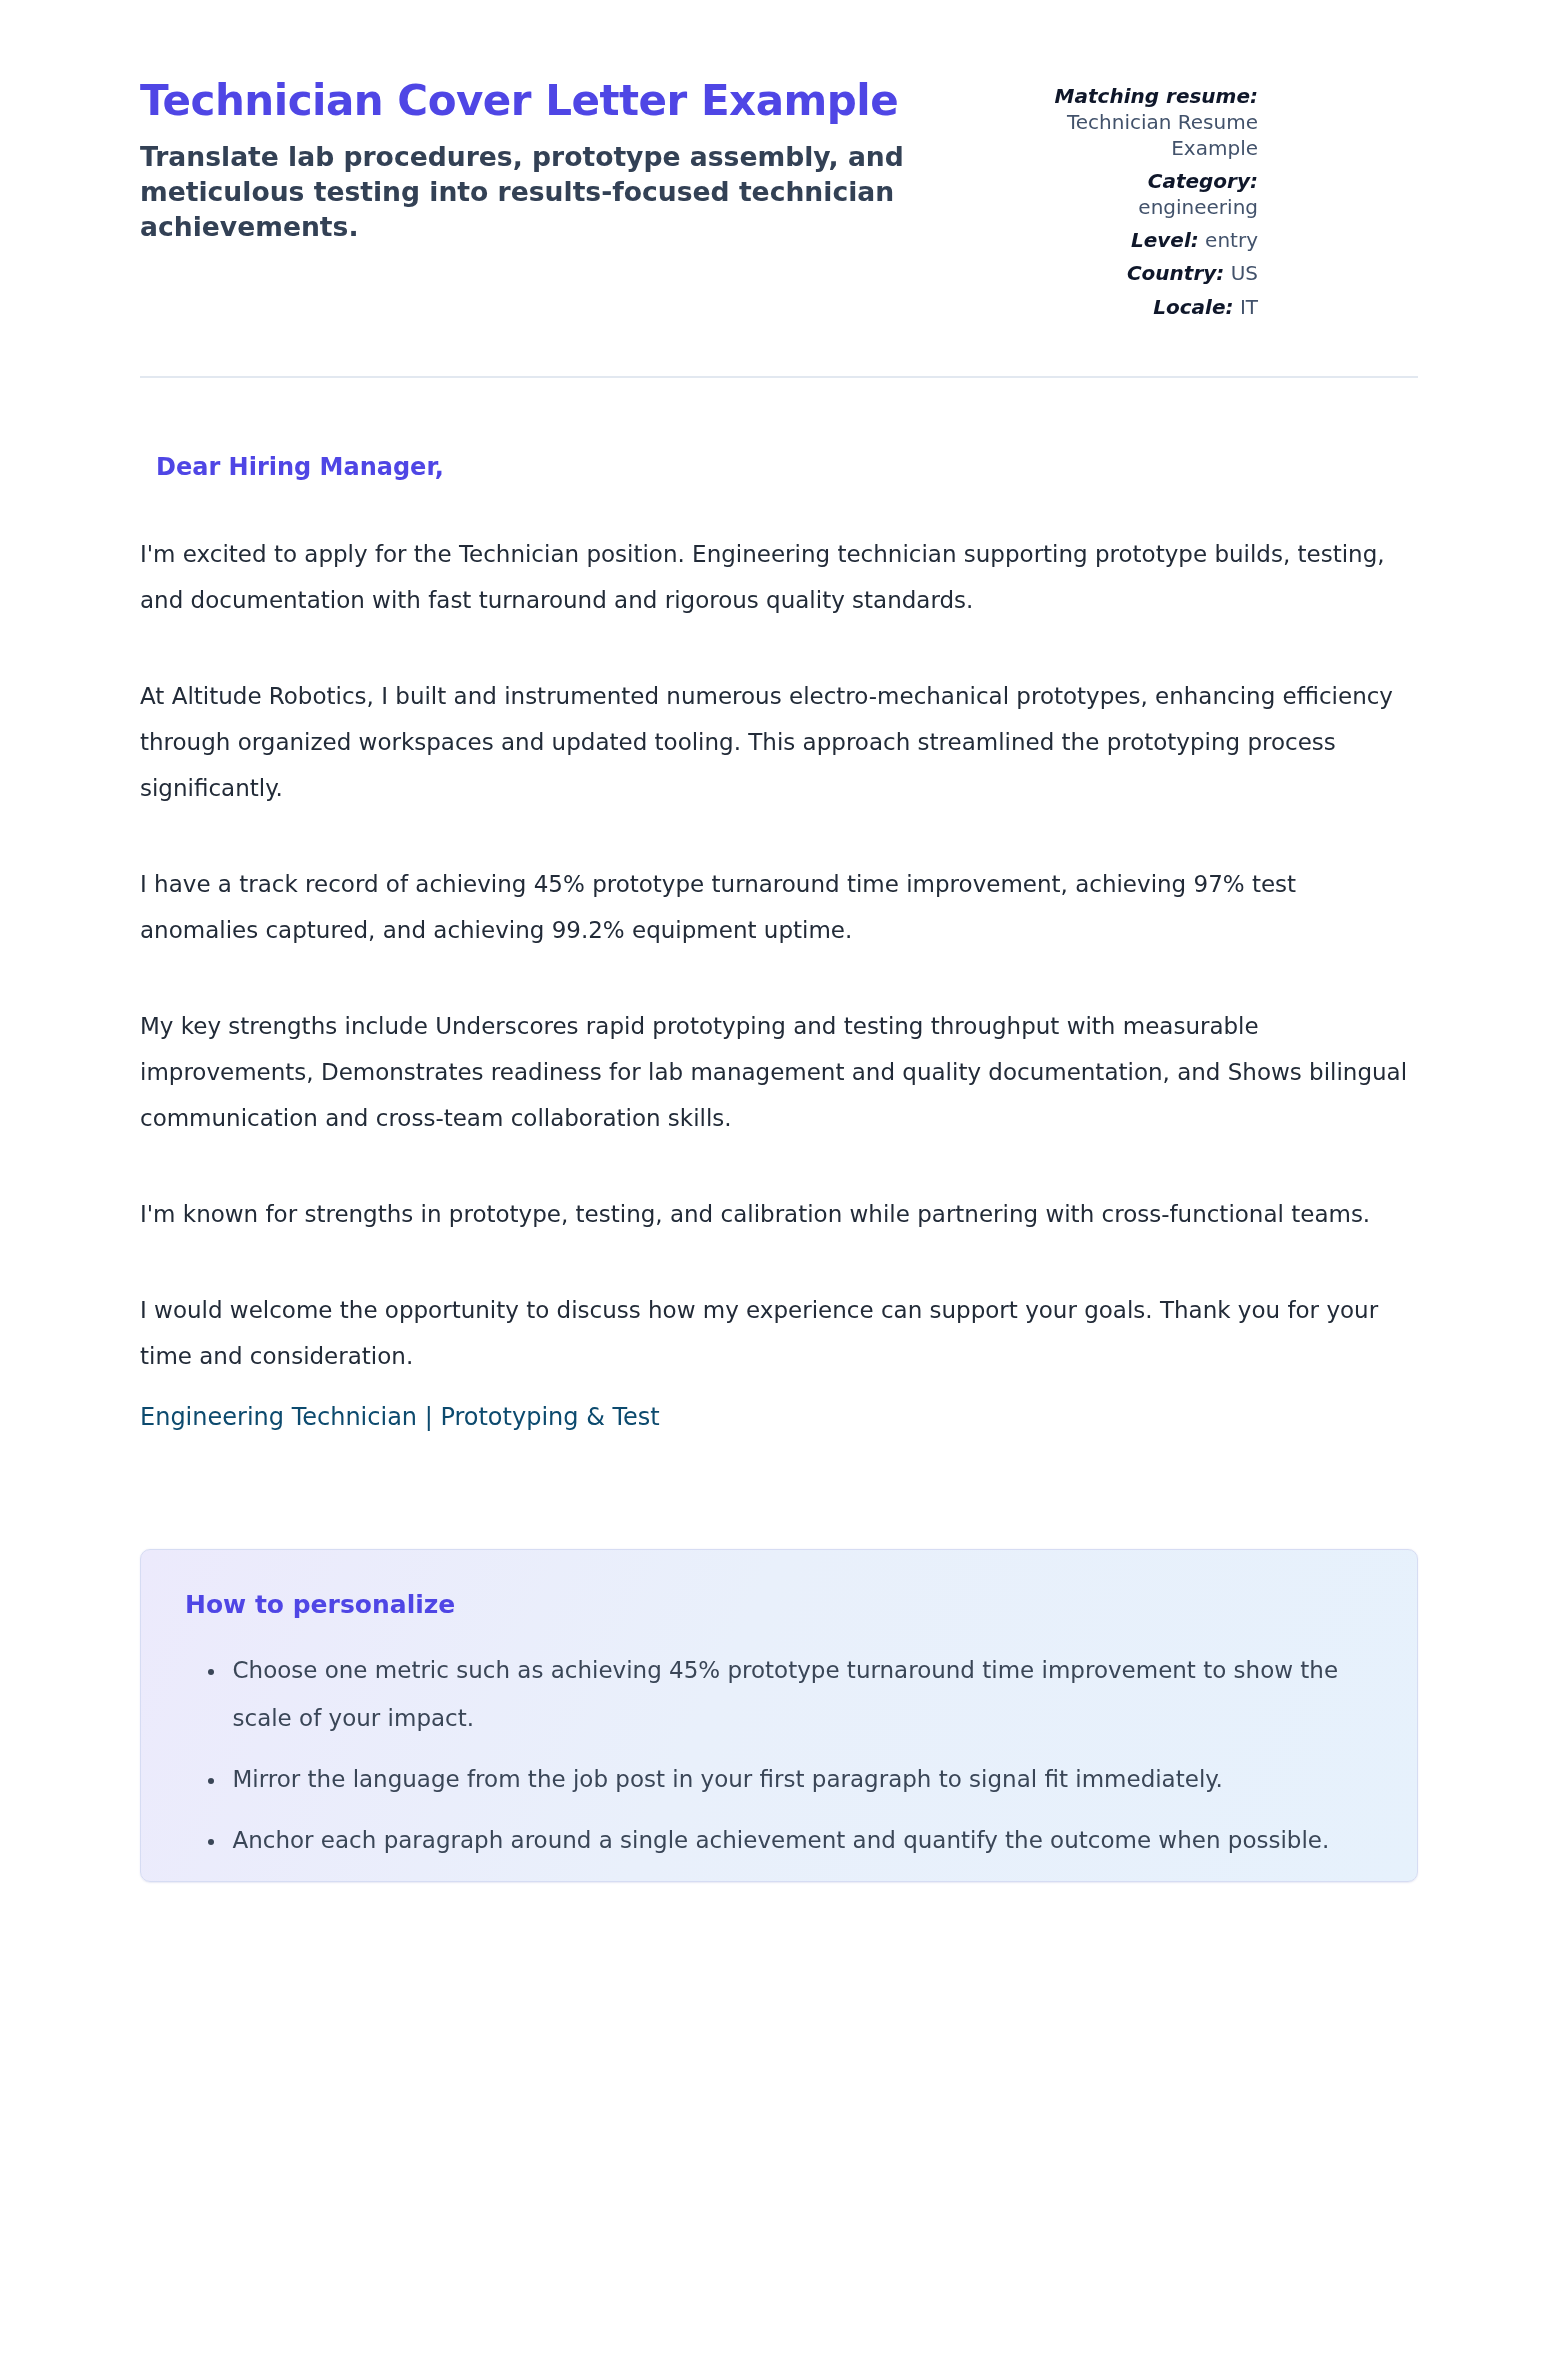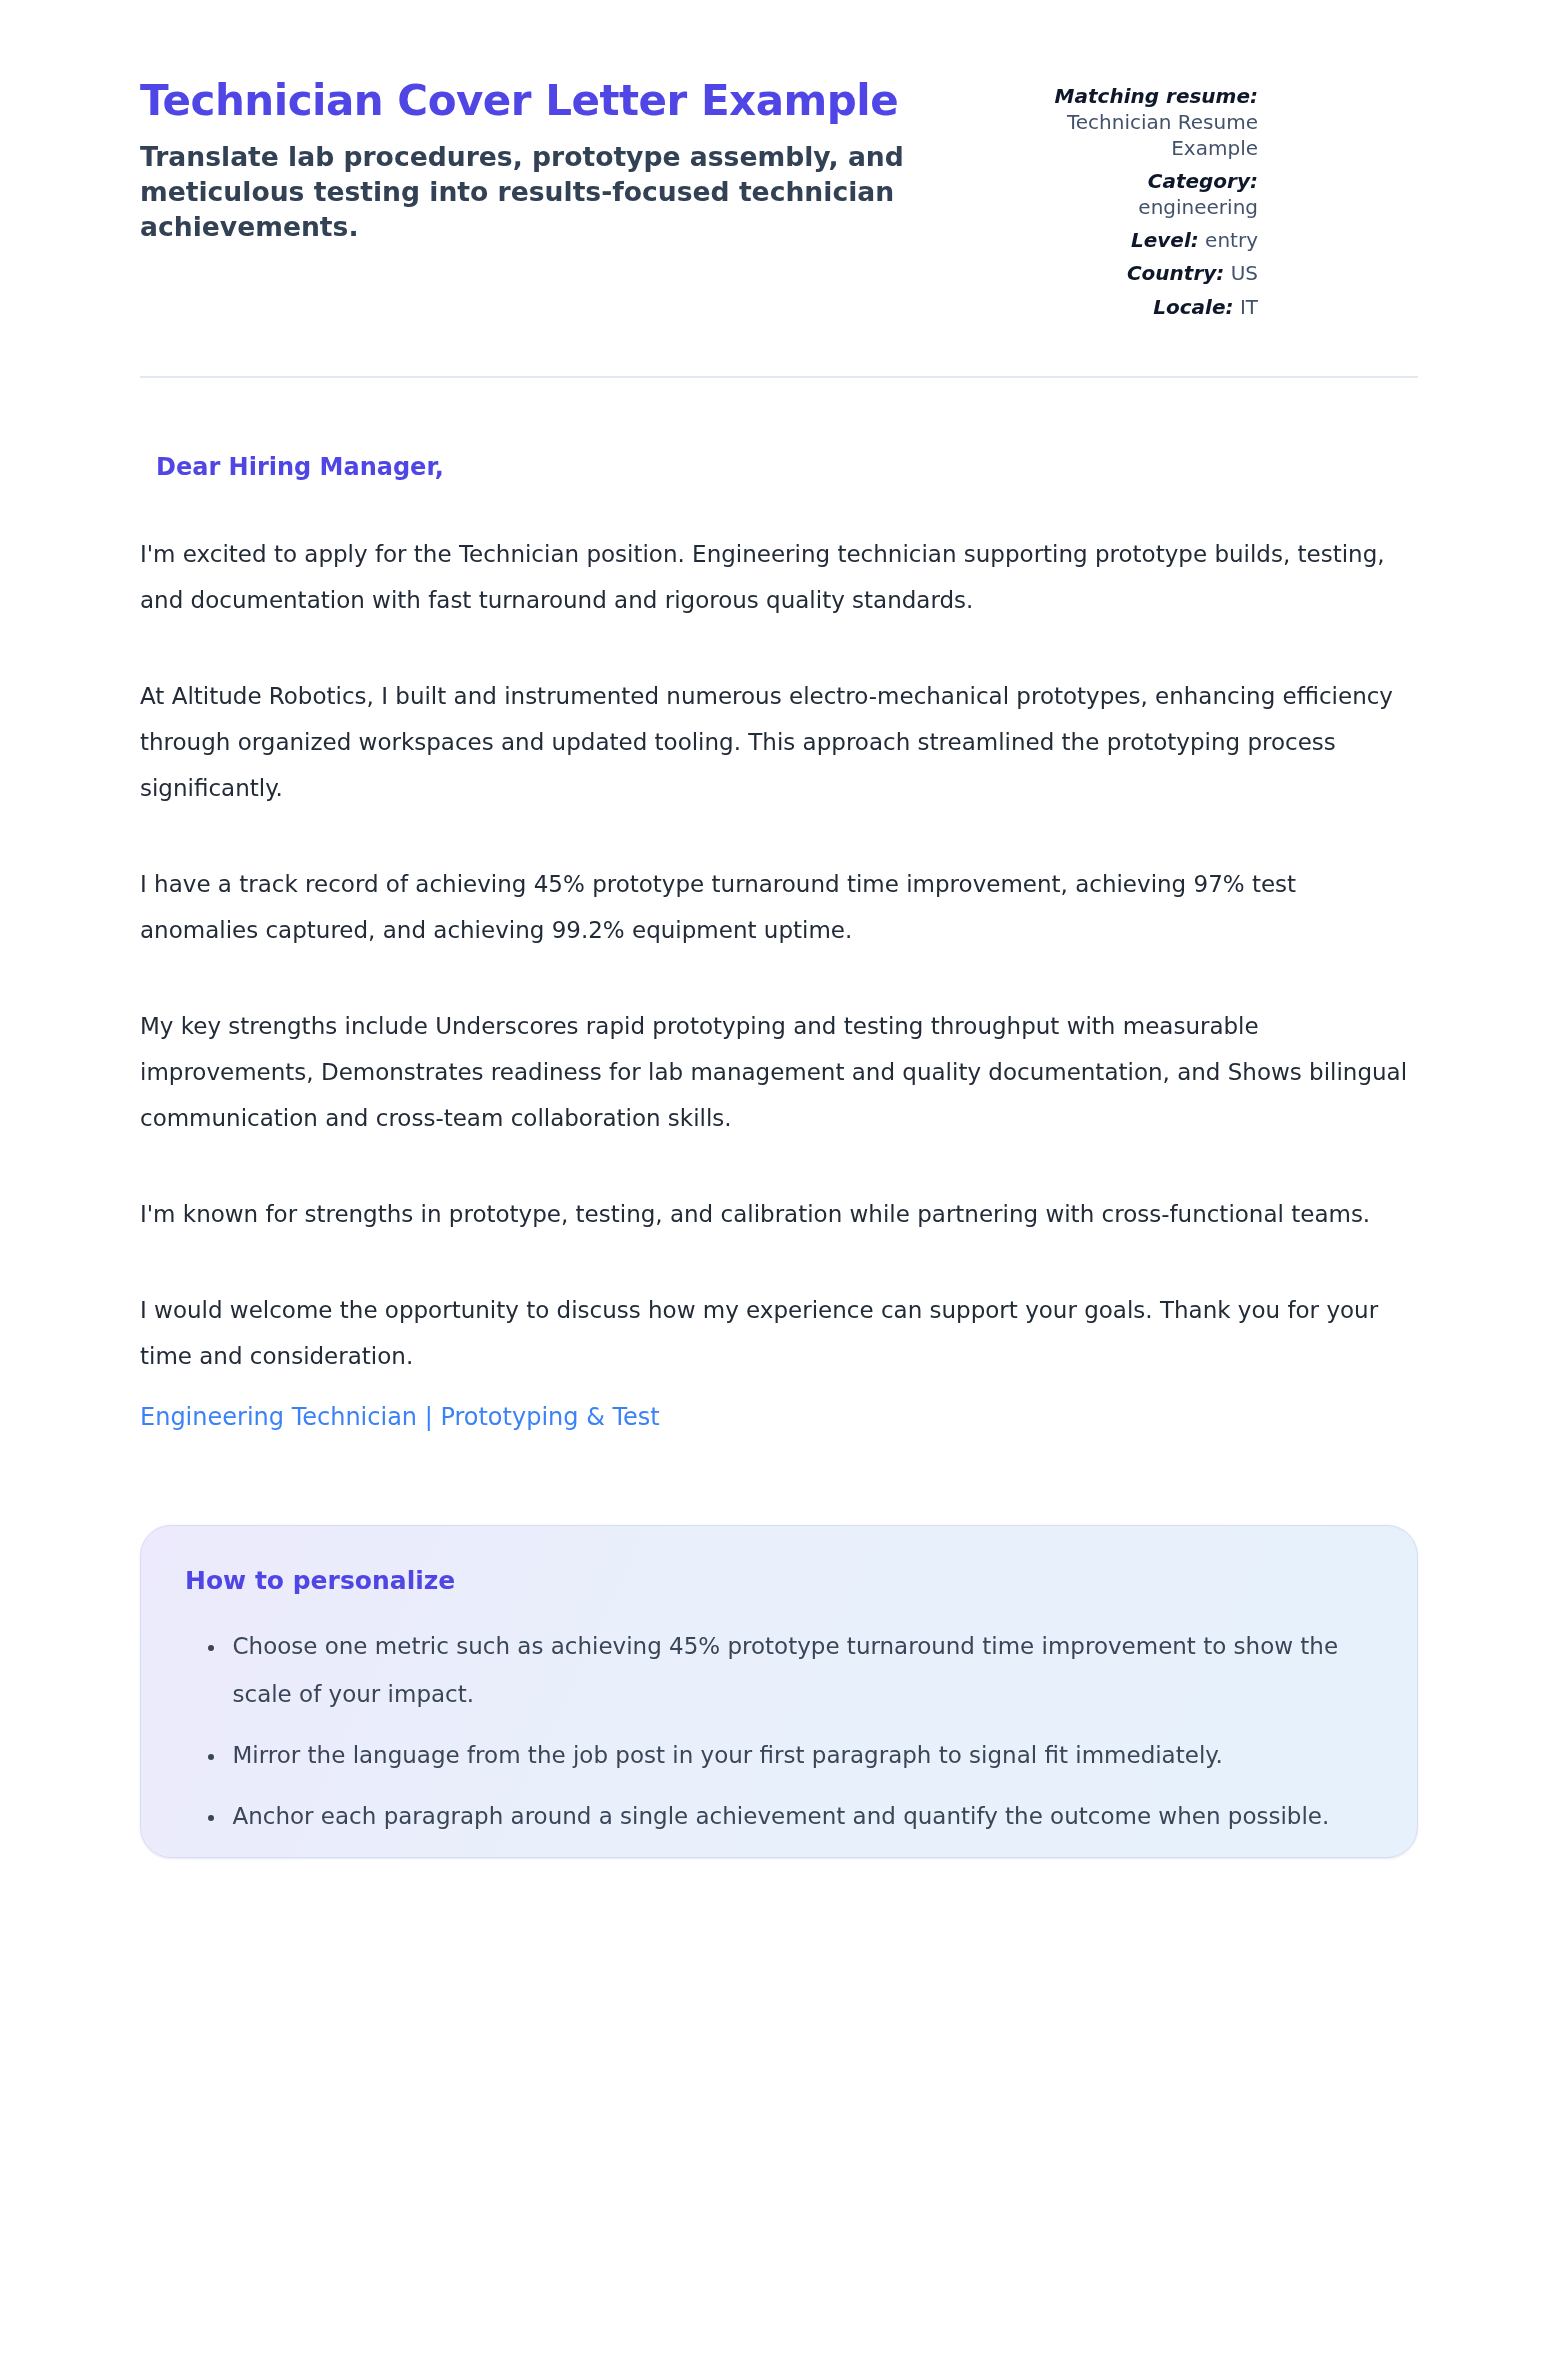--- a/index.html
+++ b/index.html
@@ -45,40 +45,40 @@
   .meta-item { margin-bottom: 7.3px; }
   .meta-label { font-weight: 700; color: #0f172a; font-style: italic; }
   .meta-value { color: #42526b; }
 
   .divider { border: none; border-top: 2.7px solid #e2e8f0; margin: 49px 0 0; }
 
   
   .salutation { margin: 75px 16px 0; font-size: 24px; font-weight: 700; color: #4f46e5; }
   .para { margin: 50px 0 0; font-size: 23px; line-height: 46px; color: #222b38; }
   .sig-name { margin: 87px 0 0; font-size: 24px; font-weight: 700; color: #1f2937; }
-  .sig-role { margin: 24px 0 0; font-size: 24px; color: #3b82f6; }
+  .sig-role { margin: 24px 0 0; font-size: 24px; color: #0c4a6e; }
 
   
   .tags { margin-top: 77px; display: flex; gap: 22px; align-items: center; }
   .tag {
     display: inline-block;
     background: #e7e6fb;
     color: #4f46e5;
     border-radius: 29px;
     padding: 15.6px 30px;
     font-size: 18.3px;
     line-height: 24px;
     white-space: nowrap;
     cursor: pointer;
   }
 
   
   .personalize {
-    margin-top: 94px;
-    border-radius: 31px;
+    margin-top: 118px;
+    border-radius: 10px;
     border: 0.9px solid #d6dcf3;
     background: linear-gradient(115deg, #eceafc 0%, #e9f0fb 45%, #e6f1fc 100%);
     padding: 40px 44px 16.5px;
     box-shadow: 0 0.9px 1.8px rgba(120, 130, 190, 0.18);
   }
   .personalize h2 { margin: 0; font-size: 25px; font-weight: 700; color: #4f46e5; }
   .personalize ul { margin: 27.5px 0 0; padding: 0 0 0 42px; list-style: disc; }
   .personalize li {
     font-size: 23px;
     line-height: 48px;

